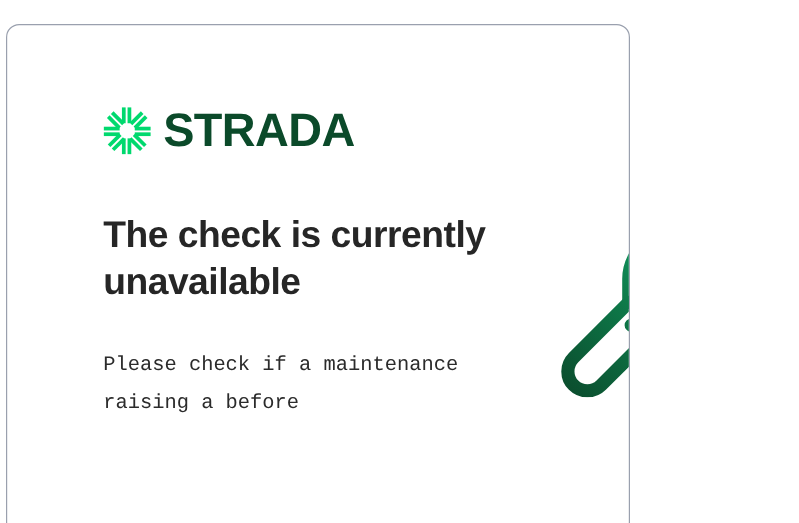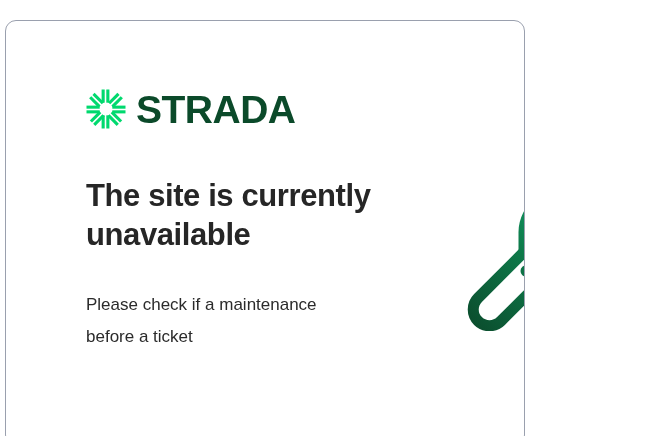--- a/index.html
+++ b/index.html
@@ -75,21 +75,21 @@
     color: #262626;
   }
 
   
   .body-copy {
     position: absolute;
     left: 80px;
     top: 268px;
     width: 300px;
     margin: 0;
-    font-family: Liberation Sans, sans-serif;
+    font-family: Liberation Mono, monospace;
     font-size: 17px;
     line-height: 32px;
     font-weight: 400;
     color: #2b2b2b;
   }
   .body-copy .line { display: block; }
 
   
   .wrench {
     position: absolute;
@@ -133,25 +133,25 @@
             <rect x="0.5" y="16.6" width="13.2" height="3.1"></rect>
             <rect x="0.5" y="21.3" width="13.2" height="3.1"></rect>
             <rect x="26.3" y="16.6" width="13.2" height="3.1"></rect>
             <rect x="26.3" y="21.3" width="13.2" height="3.1"></rect>
           </g>
         </g>
       </svg>
       <span class="brand-word">STRADA</span>
     </div>
 
-    <h1 class="headline">The site is currently unavailable</h1>
+    <h1 class="headline">The check is currently unavailable</h1>
 
     <p class="body-copy">
       <span class="line">Please check if a maintenance</span>
-      <span class="line">before a ticket</span>
+      <span class="line">raising a before</span>
     </p>
 
     <svg class="wrench" viewBox="0 0 156 158" aria-hidden="true">
       <defs>
         <linearGradient id="wrenchGrad" x1="10" y1="150" x2="146" y2="14" gradientUnits="userSpaceOnUse">
           <stop offset="0" stop-color="#0B4E2E"></stop>
           <stop offset="0.45" stop-color="#0E7A4A"></stop>
           <stop offset="1" stop-color="#14B87A"></stop>
         </linearGradient>
       </defs>

